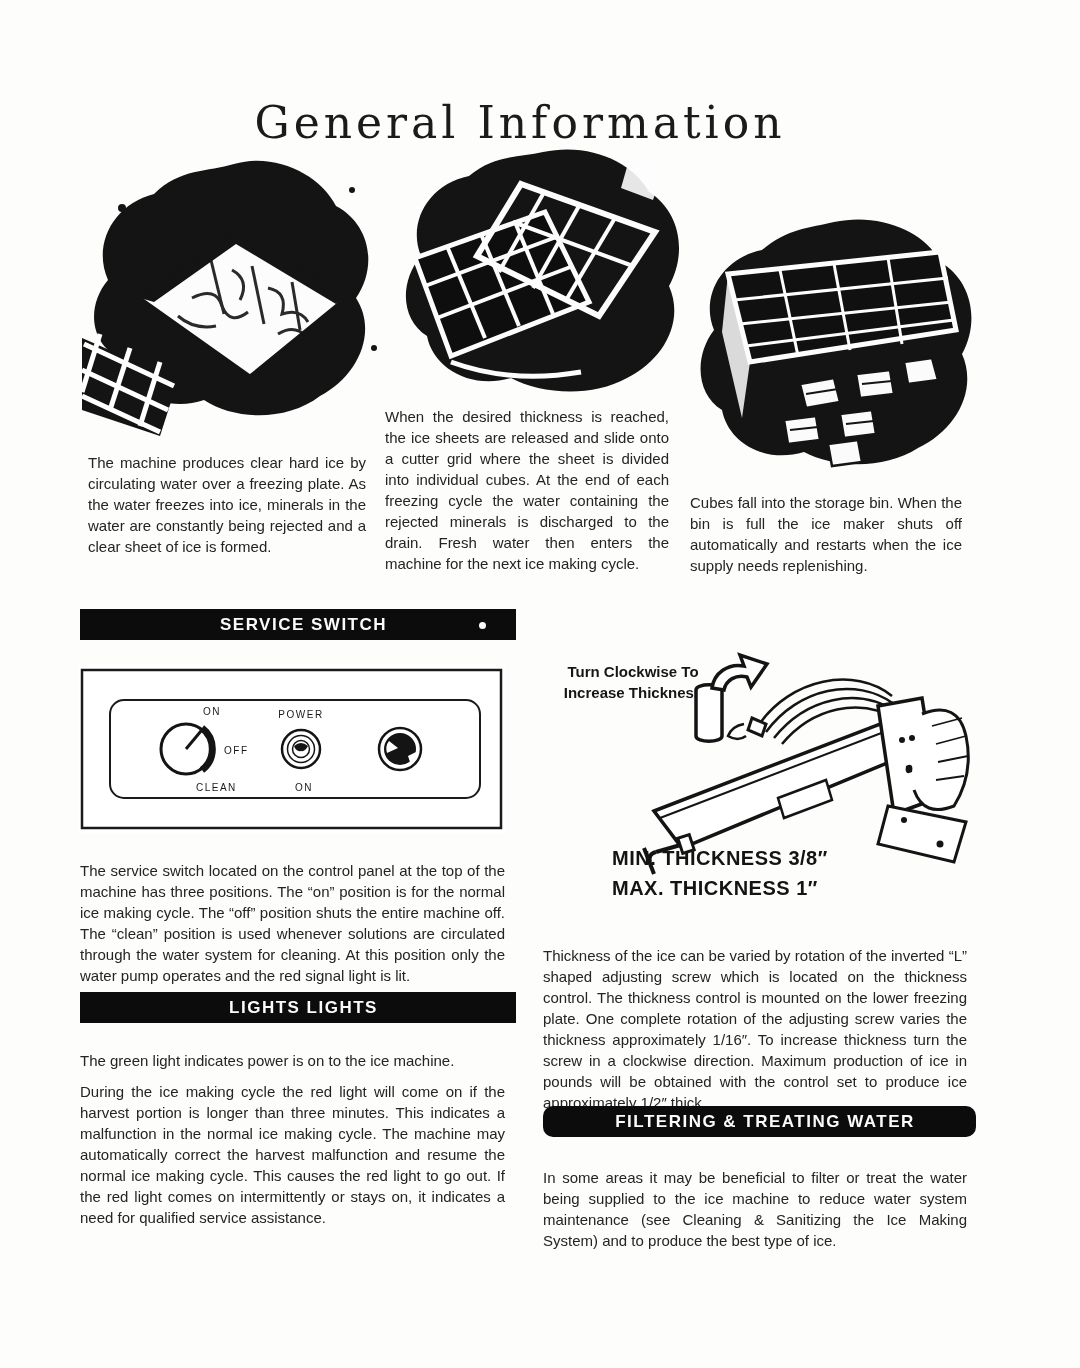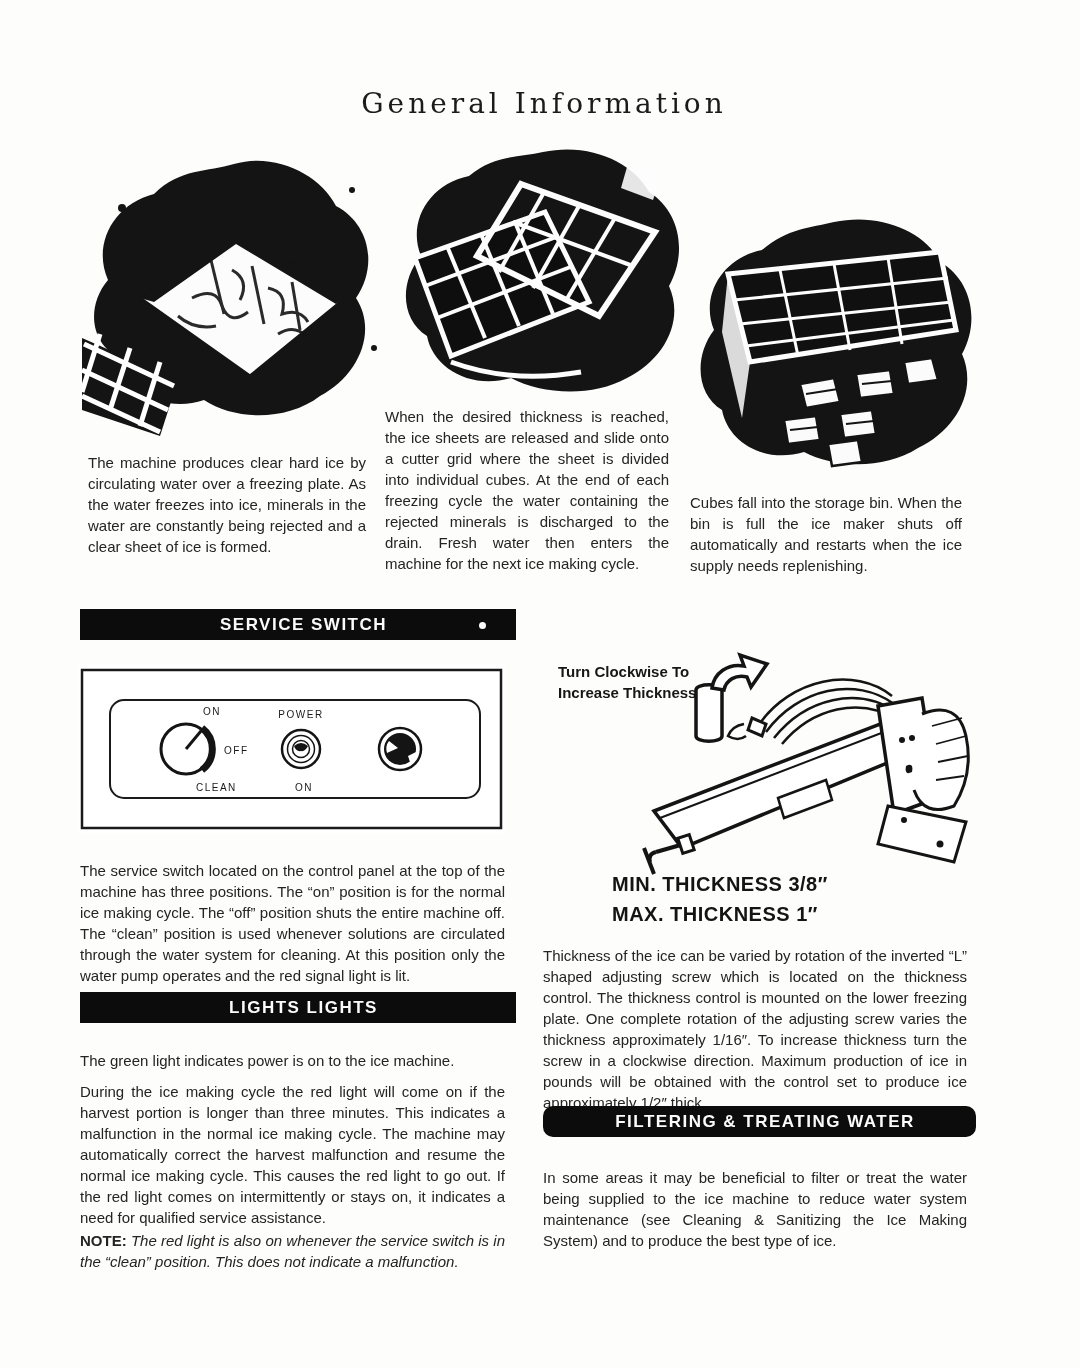--- a/index.html
+++ b/index.html
@@ -11,24 +11,23 @@
     font-family:"Liberation Sans", sans-serif;
     color:#222;
     overflow:hidden;
   }
   .abs{position:absolute;}
   .page-title{
     left:0;top:68px;width:1040px;
     text-align:center;
     font-family:"DejaVu Serif", serif;
     font-weight:400;
-    font-size:28px;
+    font-size:44px;
     letter-spacing:4px;
     color:#1b1b1b;
-    padding-left:24px;
   }
   .caption, .para{
     font-size:15px;
     line-height:21px;
     text-align:justify;
     color:#242424;
   }
   .section-bar{
     background:#0c0c0c;
     color:#fbfbfb;
@@ -48,28 +47,28 @@
     background:#fbfbfb;
   }
   .panel-figure{
     background:#fff;
   }
   .bold-label{
     font-weight:bold;
     font-size:15px;
     line-height:21px;
     color:#161616;
+    text-align:center;
   }
   .minmax{
     font-weight:bold;
     font-size:20px;
     line-height:30px;
     letter-spacing:0.5px;
     color:#141414;
-    margin-top:26px;
   }
   .note-text{font-style:italic;}
   .note-label{font-weight:bold;font-style:normal;}
   svg{display:block;}
 </style>
 </head>
 <body>
 
 <div class="page">
 
@@ -198,21 +197,20 @@
   <p class="abs para" style="left:80px;top:845px;width:425px;">The service switch located on the control panel at the top of the machine has three positions. The “on” position is for the normal ice making cycle. The “off” position shuts the entire machine off. The “clean” position is used whenever solutions are circulated through the water system for cleaning. At this position only the water pump operates and the red signal light is lit.</p>
 
   <div class="abs section-bar" style="left:80px;top:992px;width:425px;">
     <span>LIGHTS LIGHTS</span>
   </div>
 
   <p class="abs para" style="left:80px;top:1035px;width:425px;">The green light indicates power is on to the ice machine.</p>
 
   <p class="abs para" style="left:80px;top:1066px;width:425px;">During the ice making cycle the red light will come on if the harvest portion is longer than three minutes. This indicates a malfunction in the normal ice making cycle. The machine may automatically correct the harvest malfunction and resume the normal ice making cycle. This causes the red light to go out. If the red light comes on intermittently or stays on, it indicates a need for qualified service assistance.</p>
 
-  <p class="abs para" style="left:80px;top:1215px;width:425px;"><span class="note-label">NOTE:</span><span class="note-text"> The red light is also on whenever the service switch is in the “clean” position. This does not indicate a malfunction.</span></p>
 
 
   <div class="abs bold-label" style="left:558px;top:661px;width:150px;">
     <div>Turn Clockwise To</div>
     <div>Increase Thickness</div>
   </div>
 
   <div class="abs" style="left:640px;top:648px;width:330px;height:235px;">
     <svg viewBox="0 0 330 235" width="330" height="235">
 

